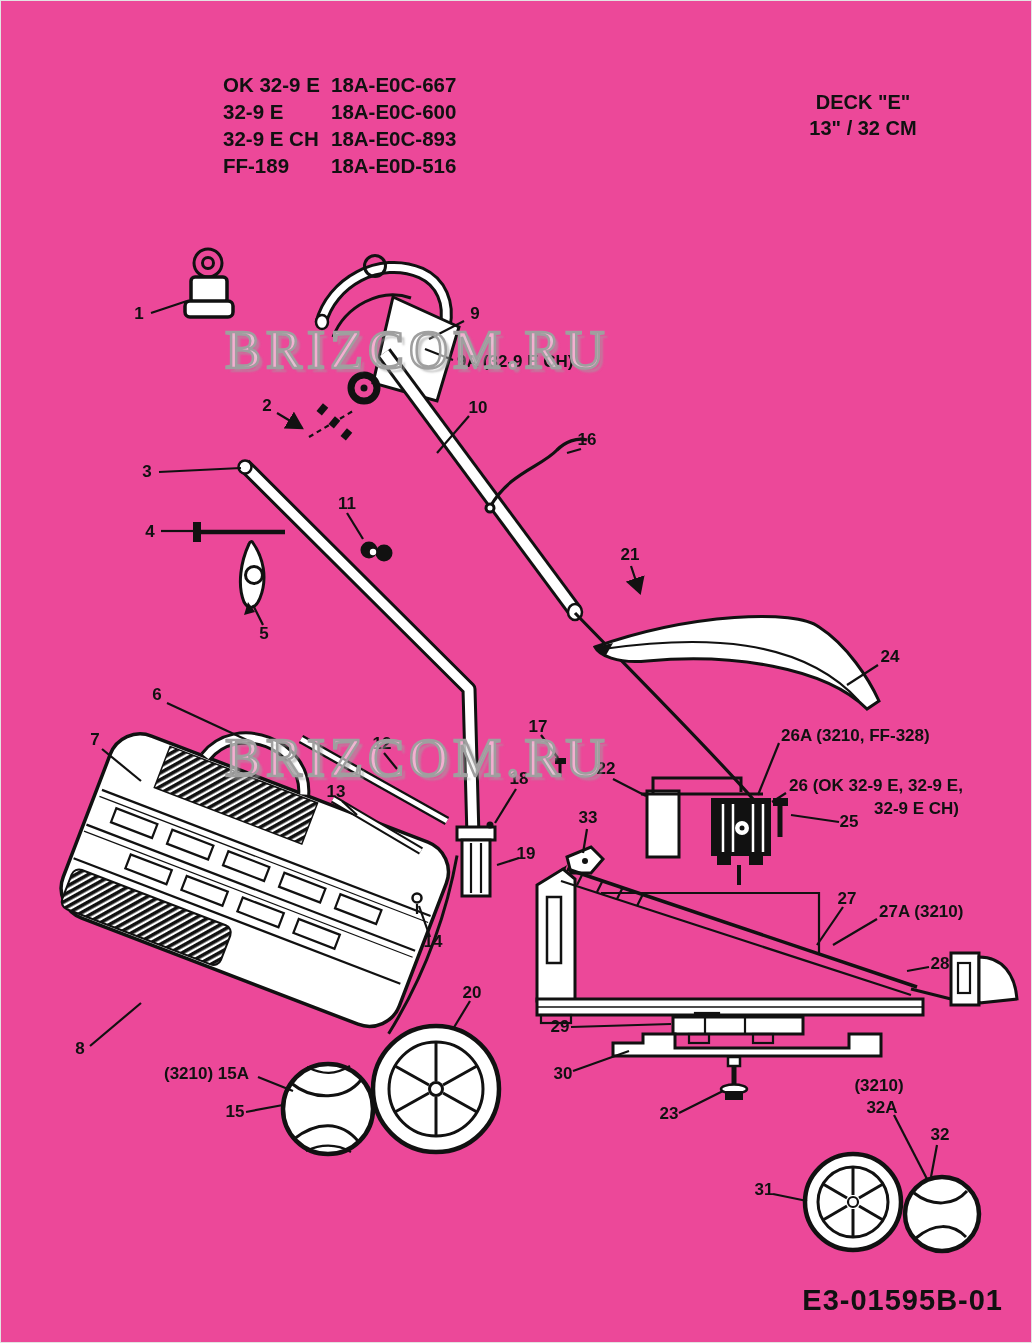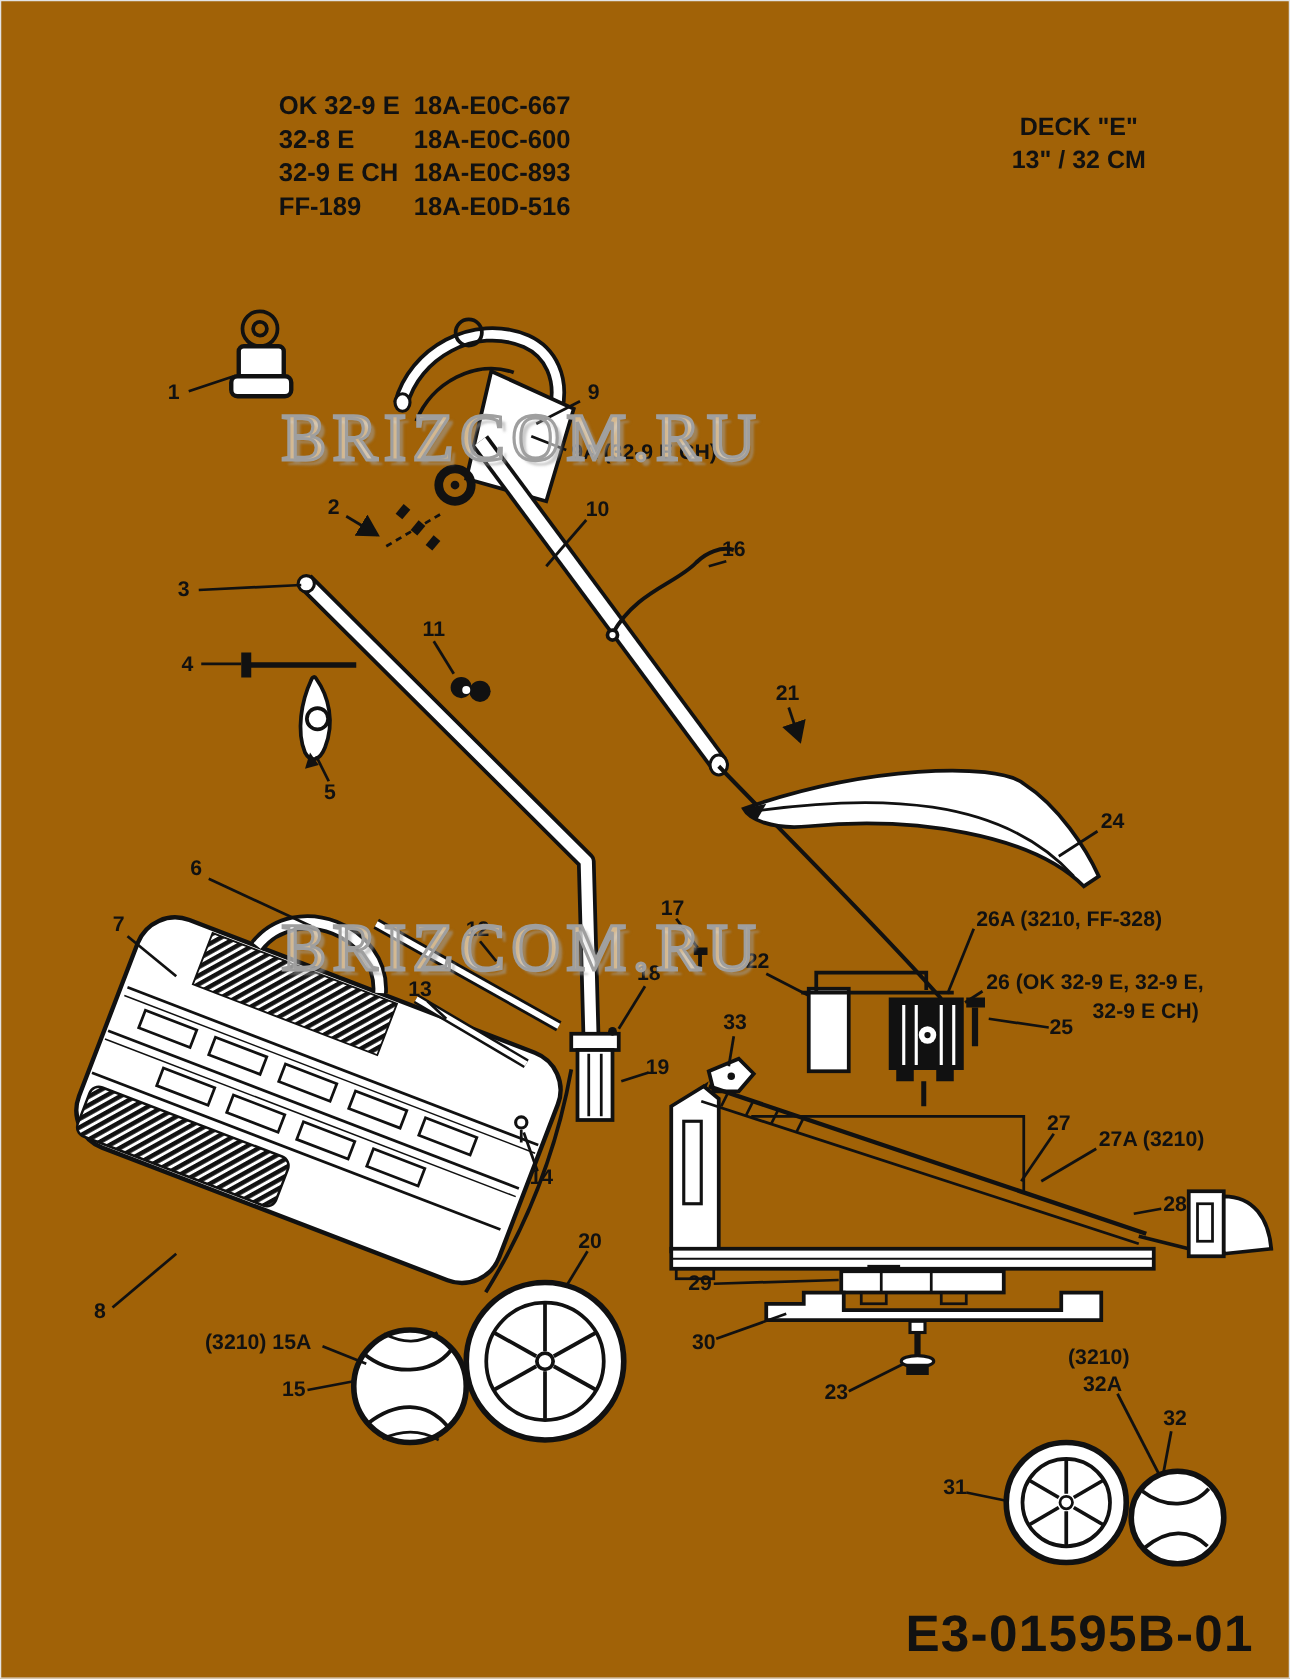--- a/index.html
+++ b/index.html
@@ -1,17 +1,17 @@
 <!DOCTYPE html>
 <html><head>
 <meta charset="utf-8">
 <style>
   html,body{margin:0;padding:0;background:#fff;}
   .stage{
-    position:relative;width:1032px;height:1343px;background:#a16207;overflow:hidden;
+    position:relative;width:1032px;height:1343px;background:#ec4899;overflow:hidden;
     font-family:"Liberation Sans", sans-serif;color:#111;
     border:1px solid #e3e3e3;box-sizing:border-box;
   }
   
   .models{position:absolute;left:222px;top:70px;font-size:20.5px;font-weight:bold;line-height:27px;}
   .mrow{display:flex;}
   .mname{width:108px;}
   .mcode{white-space:nowrap;}
   
   .deckinfo{position:absolute;left:800px;top:88px;width:124px;text-align:center;
@@ -21,21 +21,21 @@
     position:absolute;left:224px;white-space:nowrap;pointer-events:none;
     font-family:Liberation Serif, serif;font-size:54px;letter-spacing:5px;
     color:rgba(255,255,255,0.55);
     -webkit-text-stroke:2.5px #9f9f9f;
     text-shadow:4px 4px 2px rgba(160,160,160,0.55);
     z-index:5;
   }
   .wm1{top:318px;}
   .wm2{top:726px;}
   
-  .diagcode{position:absolute;right:28px;top:1283px;font-size:41px;font-weight:bold;letter-spacing:1px;}
+  .diagcode{position:absolute;right:28px;top:1283px;font-size:29px;font-weight:bold;letter-spacing:1px;}
   
   svg.draw{position:absolute;left:0;top:0;z-index:1;}
   .lbl{font-family:"Liberation Sans", sans-serif;font-size:17px;font-weight:bold;fill:#111;text-anchor:middle;}
   .lbl.start{text-anchor:start;}
   .ln{stroke:#111;stroke-width:2.2;fill:none;}
   .t-out{stroke:#111;fill:none;stroke-linejoin:round;}
   .t-in{stroke:#fff;fill:none;stroke-linejoin:round;}
   .s3{stroke:#111;stroke-width:3;fill:none;}
   .s2{stroke:#111;stroke-width:2.2;fill:none;}
   .wfill{fill:#fff;stroke:#111;}
@@ -45,21 +45,21 @@
 <body>
 
 <div class="stage">
 
   <div class="models">
     <div class="mrow">
       <span class="mname">OK 32-9 E</span>
       <span class="mcode">18A-E0C-667</span>
     </div>
     <div class="mrow">
-      <span class="mname">32-8 E</span>
+      <span class="mname">32-9 E</span>
       <span class="mcode">18A-E0C-600</span>
     </div>
     <div class="mrow">
       <span class="mname">32-9 E CH</span>
       <span class="mcode">18A-E0C-893</span>
     </div>
     <div class="mrow">
       <span class="mname">FF-189</span>
       <span class="mcode">18A-E0D-516</span>
     </div>

